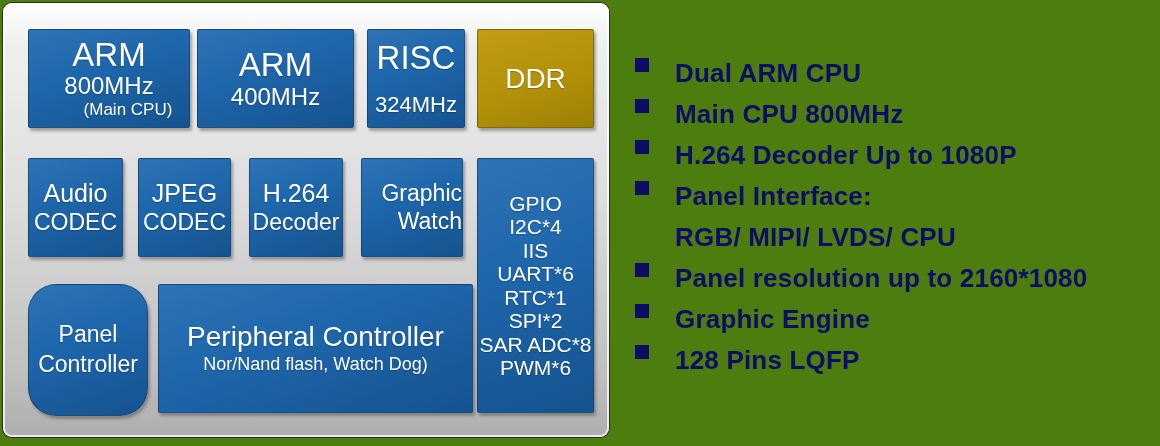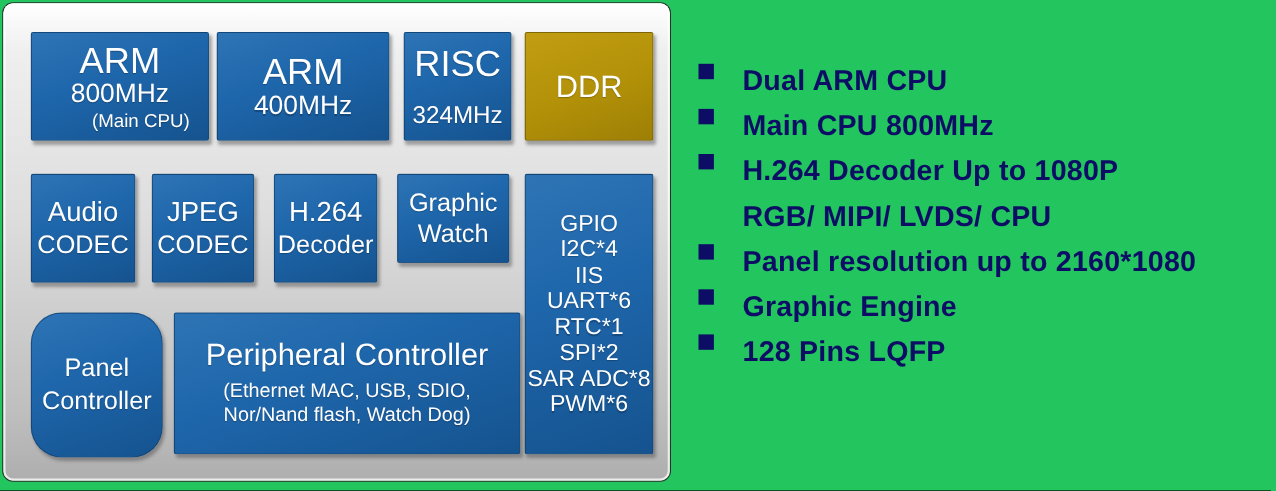--- a/index.html
+++ b/index.html
@@ -1,17 +1,17 @@
 <!DOCTYPE html>
 <html><head>
 <meta charset="utf-8">
 <style>
   html,body{margin:0;padding:0;background:#000;}
   .stage{
-    position:relative;width:1160px;height:446px;background:#22c55e;overflow:hidden;
+    position:relative;width:1160px;height:446px;background:#4d7c0f;overflow:hidden;
     font-family:"Liberation Sans","DejaVu Sans",sans-serif;
   }
   
   .panel{
     position:absolute;left:3px;top:3px;width:606px;height:434px;
     border-radius:9px;
     background:linear-gradient(180deg,#ffffff 0%,#efefef 10%,#dddddd 45%,#bfbfbf 85%,#aeaeae 100%);
     box-shadow:inset 0 0 0 2px rgba(255,255,255,0.75), 0 0 0 1px #2e2e2e;
   }
   .blk{
@@ -24,21 +24,21 @@
     box-sizing:border-box;
   }
   .blk.gold{background:linear-gradient(160deg,#c19d12 0%,#b29108 55%,#9d7f05 100%);border-color:rgba(110,88,5,0.7);}
   .b-arm1{left:25px;top:26px;width:162px;height:99px;}
   .b-arm2{left:194px;top:26px;width:157px;height:99px;}
   .b-risc{left:364px;top:26px;width:98px;height:99px;}
   .b-ddr {left:474px;top:26px;width:117px;height:99px;}
   .b-audio{left:25px;top:155px;width:95px;height:99px;}
   .b-jpeg{left:135px;top:155px;width:93px;height:99px;}
   .b-h264{left:246px;top:155px;width:94px;height:99px;}
-  .b-graphic{left:358px;top:155px;width:102px;height:81px;}
+  .b-graphic{left:358px;top:155px;width:102px;height:99px;align-items:flex-end;}
   .b-io{left:474px;top:155px;width:117px;height:255px;}
   .b-panelctrl{left:25px;top:281px;width:120px;height:132px;border-radius:28px;}
   .b-periph{left:155px;top:281px;width:315px;height:129px;text-align:right;}
   .t-xl{font-size:33px;line-height:1.08;}
   .t-mhz{font-size:24px;line-height:1.15;}
   .t-mhz-s{font-size:22px;line-height:1.15;margin-top:17px;}
   .t-note{font-size:17px;line-height:1.2;margin-left:38px;}
   .t-ddr{font-size:28px;}
   .t-r2a{font-size:25px;line-height:1.18;}
   .t-r2b{font-size:23px;line-height:1.18;}
@@ -112,38 +112,41 @@
       <div class="t-io">PWM*6</div>
     </div>
 
     <div class="blk b-panelctrl">
       <div class="t-pc">Panel</div>
       <div class="t-pc">Controller</div>
     </div>
 
     <div class="blk b-periph">
       <div class="t-pt">Peripheral Controller</div>
-      <div class="t-ps periph-sub">(Ethernet MAC, USB, SDIO,</div>
       <div class="t-ps">Nor/Nand flash, Watch Dog)</div>
     </div>
 
   </div>
 
   <div class="features">
     <div class="feat-row">
       <span class="sq"></span>
       <span class="feat-text">Dual ARM CPU</span>
     </div>
     <div class="feat-row">
       <span class="sq"></span>
       <span class="feat-text">Main CPU 800MHz</span>
     </div>
     <div class="feat-row">
       <span class="sq"></span>
       <span class="feat-text">H.264 Decoder Up to 1080P</span>
+    </div>
+    <div class="feat-row">
+      <span class="sq"></span>
+      <span class="feat-text">Panel Interface:</span>
     </div>
     <div class="feat-row cont">
       <span class="sq"></span>
       <span class="feat-text">RGB/ MIPI/ LVDS/ CPU</span>
     </div>
     <div class="feat-row">
       <span class="sq"></span>
       <span class="feat-text">Panel resolution up to 2160*1080</span>
     </div>
     <div class="feat-row">

